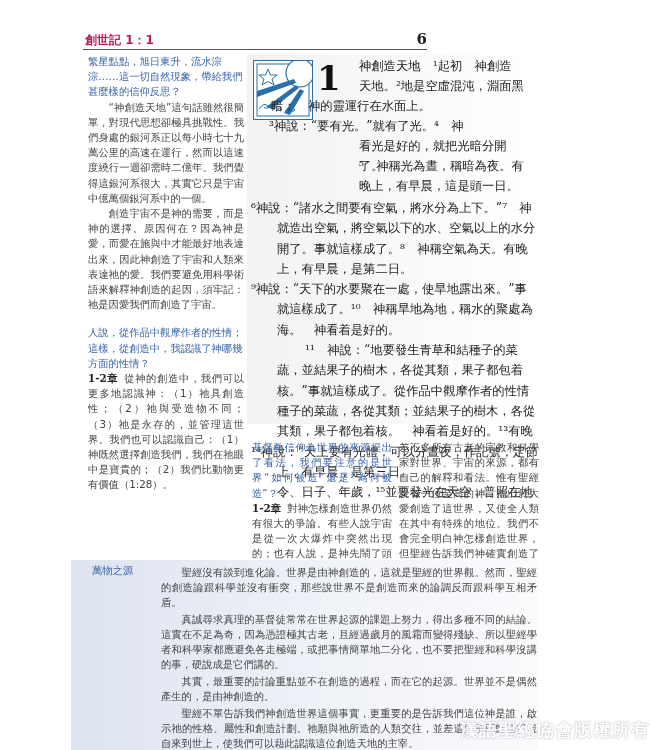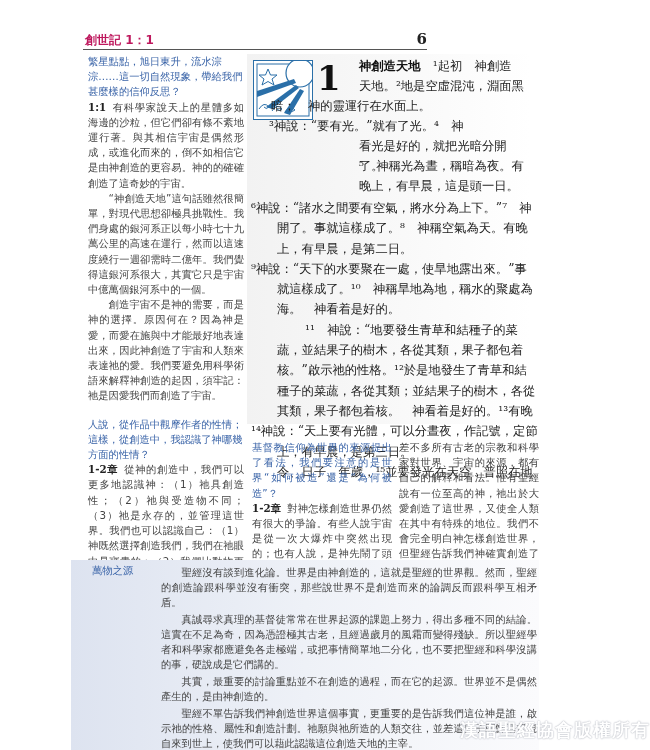--- a/index.html
+++ b/index.html
@@ -40,21 +40,21 @@
     position: absolute; left: 6px; top: 6px; width: 58px; height: 58px;
     border: 1.5px solid #2a6fa8; background: #fff;
   }
   .chapter-num {
     position: absolute; left: 70px; top: 4px; font-family: "DejaVu Serif", serif; font-weight: bold;
     font-size: 34px; color: #111;
   }
   .verse-text {
     position: absolute; font-family: "DejaVu Serif", serif; font-size: 12.3px; line-height: 20.3px; color: #222;
   }
-  .sec-title { font-family: "DejaVu Sans", sans-serif; font-weight: bold; color:#111;margin-top:29px; }
+  .sec-title { font-family: "DejaVu Sans", sans-serif; font-weight: normal; color:#111;margin-top:29px; }
   .vl { display:block; white-space: nowrap; }
 
   
   .bottom-col {
     position: absolute; top: 440px; width: 140px;
     font-size: 10.3px; line-height: 15.2px; color: #444; text-align: justify;
   }
 
   
   .feature {
@@ -77,23 +77,20 @@
 </head>
 <body>
 
 <div class="page-header">
   <span class="chapter-ref">創世記 1：1</span>
   <span class="page-number">6</span>
 </div>
 
 <div class="left-col">
   <div class="question">繁星點點，旭日東升，流水淙淙……這一切自然現象，帶給我們甚麼樣的信仰反思？</div>
-  <div class="note">
-    <span class="ref">1:1</span><span>有科學家說天上的星體多如海邊的沙粒，但它們卻有條不紊地運行著。與其相信宇宙是偶然形成，或進化而來的，倒不如相信它是由神創造的更容易。神的的確確創造了這奇妙的宇宙。</span>
-  </div>
   <div class="note indent">“神創造天地”這句話雖然很簡單，對現代思想卻極具挑戰性。我們身處的銀河系正以每小時七十九萬公里的高速在運行，然而以這速度繞行一週卻需時二億年。我們覺得這銀河系很大，其實它只是宇宙中億萬個銀河系中的一個。</div>
   <div class="note indent">創造宇宙不是神的需要，而是神的選擇。原因何在？因為神是愛，而愛在施與中才能最好地表達出來，因此神創造了宇宙和人類來表達祂的愛。我們要避免用科學術語來解釋神創造的起因，須牢記：祂是因愛我們而創造了宇宙。</div>
   <div class="gap"></div>
   <div class="question">人說，從作品中觀摩作者的性情；這樣，從創造中，我認識了神哪幾方面的性情？</div>
   <div class="note">
     <span class="ref">1-2章</span><span>從神的創造中，我們可以更多地認識神：（1）祂具創造性；（2）祂與受造物不同；（3）祂是永存的，並管理這世界。我們也可以認識自己：（1）神既然選擇創造我們，我們在祂眼中是寶貴的；（2）我們比動物更有價值（1:28）。</span>
   </div>
 </div>
 
 <div class="scripture">
@@ -115,28 +112,29 @@
     <span class="vl"><span class="sec-title">神創造天地</span>　<span>¹起初　神創造</span></span>
     <span class="vl">天地。²地是空虛混沌，淵面黑</span>
   </div>
   <div class="verse-text" style="left:24px; top:42px;">暗；　神的靈運行在水面上。</div>
   <div class="verse-text" style="left:22px; top:62px;">³神說：“要有光。”就有了光。⁴　神</div>
   <div class="verse-text" style="left:112px; top:82px;">看光是好的，就把光暗分開了。</div>
   <div class="verse-text" style="left:112px; top:102px;">⁵　神稱光為晝，稱暗為夜。有</div>
   <div class="verse-text" style="left:112px; top:122px;">晚上，有早晨，這是頭一日。</div>
   <div class="verse-text" style="left:4px; top:144px;">
     <span class="vl">⁶神說：“諸水之間要有空氣，將水分為上下。”⁷　神</span>
+    <span class="vl" style="padding-left:26px">就造出空氣，將空氣以下的水、空氣以上的水分</span>
     <span class="vl" style="padding-left:26px">開了。事就這樣成了。⁸　神稱空氣為天。有晚</span>
     <span class="vl" style="padding-left:26px">上，有早晨，是第二日。</span>
     <span class="vl">⁹神說：“天下的水要聚在一處，使旱地露出來。”事</span>
     <span class="vl" style="padding-left:26px">就這樣成了。¹⁰　神稱旱地為地，稱水的聚處為</span>
     <span class="vl" style="padding-left:26px">海。　神看着是好的。</span>
     <span class="vl" style="padding-left:54px">¹¹　神說：“地要發生青草和結種子的菜</span>
     <span class="vl" style="padding-left:26px">蔬，並結果子的樹木，各從其類，果子都包着</span>
-    <span class="vl" style="padding-left:26px">核。”啟示祂的性格。¹²於是地發生了青草和結</span>
+    <span class="vl" style="padding-left:26px">核。”事就這樣成了。從作品中觀摩作者的性情</span>
     <span class="vl" style="padding-left:26px">種子的菜蔬，各從其類；並結果子的樹木，各從</span>
     <span class="vl" style="padding-left:26px">其類，果子都包着核。　神看着是好的。¹³有晚</span>
     <span class="vl">¹⁴神說：“天上要有光體，可以分晝夜，作記號，定節</span>
     <span class="vl" style="padding-left:26px">上，有早晨，是第三日。</span>
     <span class="vl" style="padding-left:26px">令、日子、年歲，¹⁵並要發光在天空，普照在地</span>
   </div>
 </div>
 
 <div class="bottom-col" style="left:252px;">
   <div class="question">基督教信仰為世界的來源提出了看法，我們要注意的是世界“如何被造”還是“為何被造”？</div>

